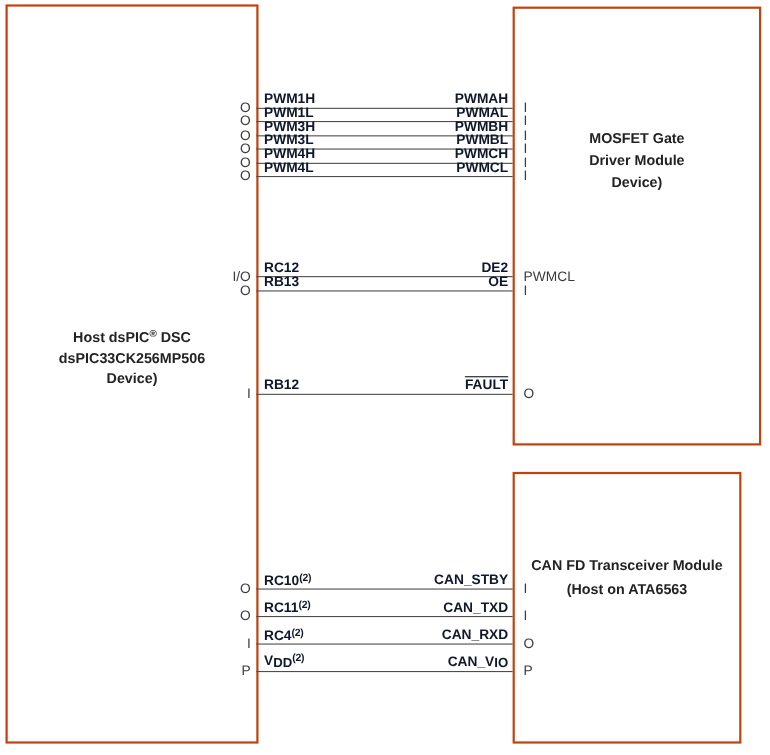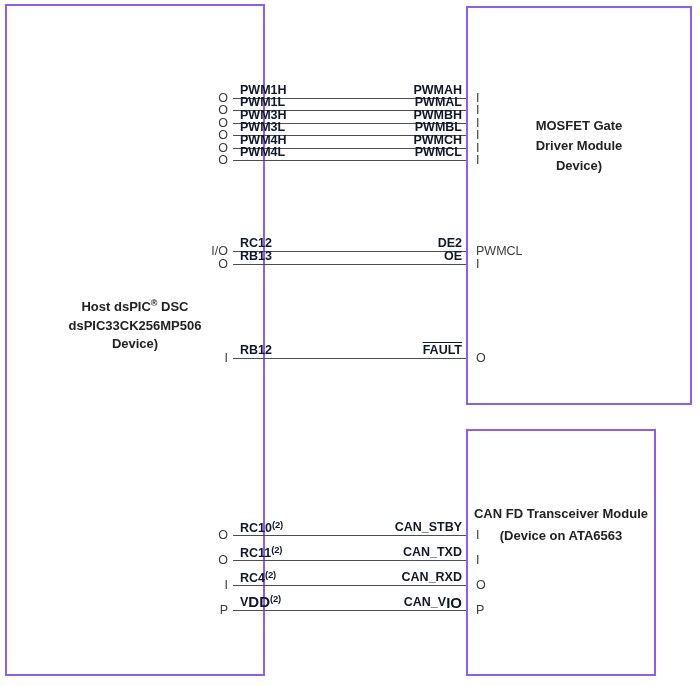--- a/index.html
+++ b/index.html
@@ -1,42 +1,42 @@
 <!DOCTYPE html>
 <html><head>
 <meta charset="utf-8">
 <style>
   html,body{margin:0;padding:0;background:#fff;}
   #canvas{
     position:relative;width:700px;height:686px;background:#ffffff;overflow:hidden;
     font-family:"Liberation Sans","DejaVu Sans",sans-serif;color:#3c3c3c;
   }
-  .box{position:absolute;border:2px solid #8b5cf6;background:#ffffff;box-sizing:border-box;}
-  #host-box{left:5px;top:4px;width:260px;height:672px;}
+  .box{position:absolute;border:2px solid #c2410c;background:#ffffff;box-sizing:border-box;}
+  #host-box{left:5px;top:4px;width:230px;height:672px;}
   #mosfet-box{left:466px;top:6px;width:226px;height:399px;}
-  #can-box{left:466px;top:429px;width:190px;height:247px;}
+  #can-box{left:466px;top:429px;width:208px;height:247px;}
   .box-title{
     position:absolute;left:0;right:0;text-align:center;
     font-weight:bold;font-size:13px;color:#222;line-height:18.5px;
   }
   #host-title{top:288px;}
   #mosfet-title{top:108px;line-height:20px;}
   #can-title{top:72px;line-height:21.5px;}
   .box-title sup{font-size:9px;vertical-align:5px;}
   
   .sig{position:absolute;left:0;width:700px;height:0;}
   .wire{position:absolute;left:233px;width:233px;top:0;height:0;border-top:1.6px solid #4d4d4d;}
   .lbl{position:absolute;bottom:2px;font-size:12.5px;line-height:12px;white-space:nowrap;color:#0f172a;font-weight:bold;}
   .lbl-l{left:240px;}
   .lbl-r{right:238px;}
   .pin{position:absolute;top:-8px;height:16px;line-height:16px;font-size:12.5px;white-space:nowrap;color:#3c3c3c;}
   .pin-l{right:472px;text-align:right;}
   .pin-r{left:476px;}
   .lbl sup,.pin sup{font-size:9.5px;vertical-align:3.5px;letter-spacing:-0.2px;}
-  .lbl sub{font-size:15px;vertical-align:-1.5px;}
+  .lbl sub{font-size:12px;vertical-align:-1.5px;}
   .ov{text-decoration:overline;}
 </style>
 </head>
 <body>
 
 <div id="canvas">
 
   <div class="box" id="host-box">
     <div class="box-title" id="host-title">
       <div><span>Host dsPIC</span><sup>®</sup><span> DSC</span></div>
@@ -49,21 +49,21 @@
     <div class="box-title" id="mosfet-title">
       <div>MOSFET Gate</div>
       <div>Driver Module</div>
       <div>Device)</div>
     </div>
   </div>
 
   <div class="box" id="can-box">
     <div class="box-title" id="can-title">
       <div>CAN FD Transceiver Module</div>
-      <div>(Device on ATA6563</div>
+      <div>(Host on ATA6563</div>
     </div>
   </div>
 
   <div class="sig" style="top:97.5px">
     <span class="wire"></span>
     <span class="pin pin-l">O</span>
     <span class="lbl lbl-l"><span>PWM1H</span></span>
     <span class="lbl lbl-r"><span>PWMAH</span></span>
     <span class="pin pin-r">I</span>
   </div>

